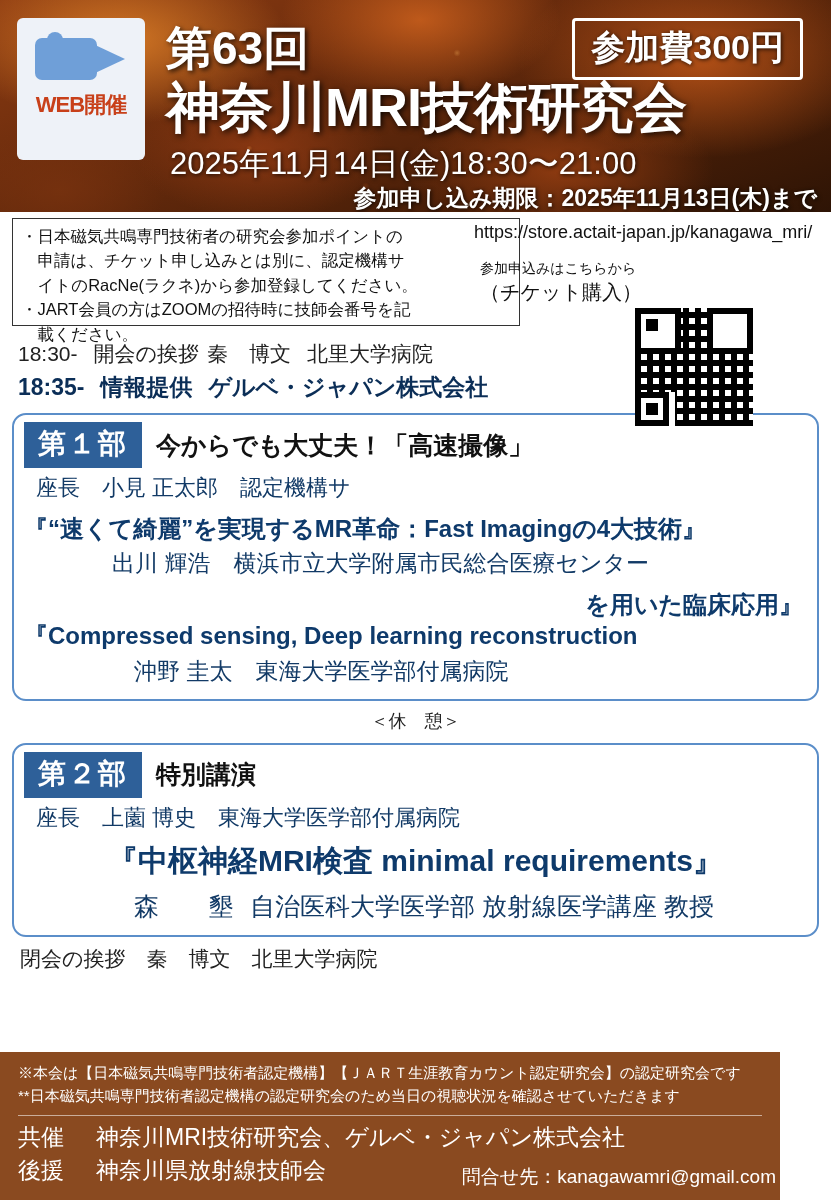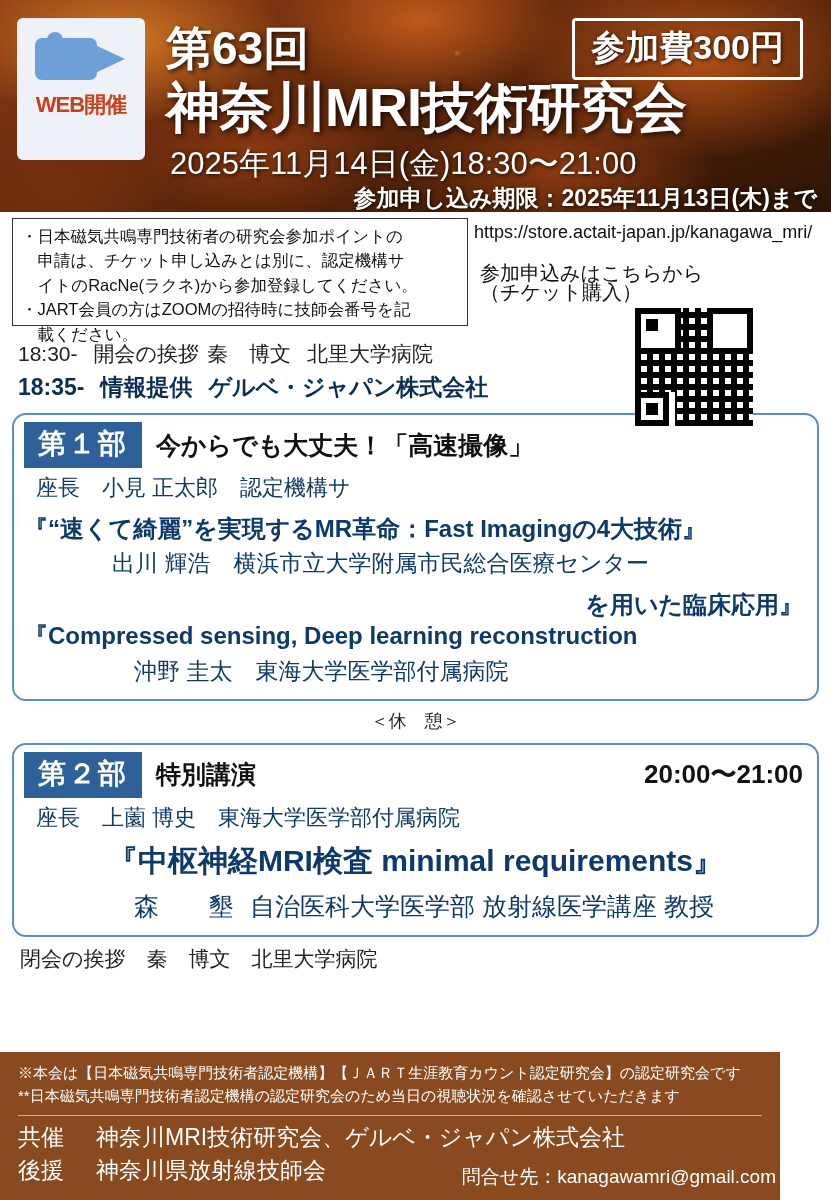--- a/index.html
+++ b/index.html
@@ -84,31 +84,31 @@
     padding: 4px 16px 6px 16px;
     color: #fff; font-size: 34px; font-weight: bold;
     text-shadow: 1px 1px 4px rgba(0,0,0,.8);
     z-index: 3;
   }
 
   
   .info-row { position: relative; margin-top: 6px; height: 120px; }
   .note-box {
     position: absolute; left: 12px; top: 0;
-    width: 456px; height: 108px;
+    width: 508px; height: 108px;
     border: 1px solid #333;
     padding: 6px 8px;
     font-size: 16.5px; line-height: 1.42; color: #111;
   }
   .note-box div { margin-bottom: 1px; }
   .url-line {
     position: absolute; left: 474px; top: 4px;
     font-size: 18px; color: #111;
   }
-  .apply-line1 { position: absolute; left: 480px; top: 42px; font-size: 20px; color: #111; }
+  .apply-line1 { position: absolute; left: 480px; top: 42px; font-size: 14px; color: #111; }
   .apply-line2 { position: absolute; left: 480px; top: 61px; font-size: 20px; color: #111; }
   .qr {
     position: absolute; right: 78px; top: 90px;
     width: 118px; height: 118px;
     background-color: #fff;
     background-image:
       repeating-linear-gradient(90deg, #000 0 6px, transparent 6px 12px),
       repeating-linear-gradient(0deg, #000 0 6px, transparent 6px 12px);
     background-blend-mode: multiply;
     z-index: 4;
@@ -241,21 +241,20 @@
     <div class="speaker wide">沖野 圭太　東海大学医学部付属病院</div>
   </div>
 </div>
 
 <div class="break">＜休　憩＞</div>
 
 <div class="session">
   <div class="sess-head">
     <div class="part-badge">第２部</div>
     <div class="sess-title">特別講演</div>
-    <div class="sess-time">20:00〜21:00</div>
   </div>
   <div class="chair">座長　上薗 博史　東海大学医学部付属病院</div>
   <div class="talk-title-big">『中枢神経MRI検査 minimal requirements』</div>
   <div class="speaker-big">
     <span>森　　墾</span><span class="sp"></span><span>自治医科大学医学部 放射線医学講座 教授</span>
   </div>
 </div>
 
 <div class="closing">閉会の挨拶　秦　博文　北里大学病院</div>
 

